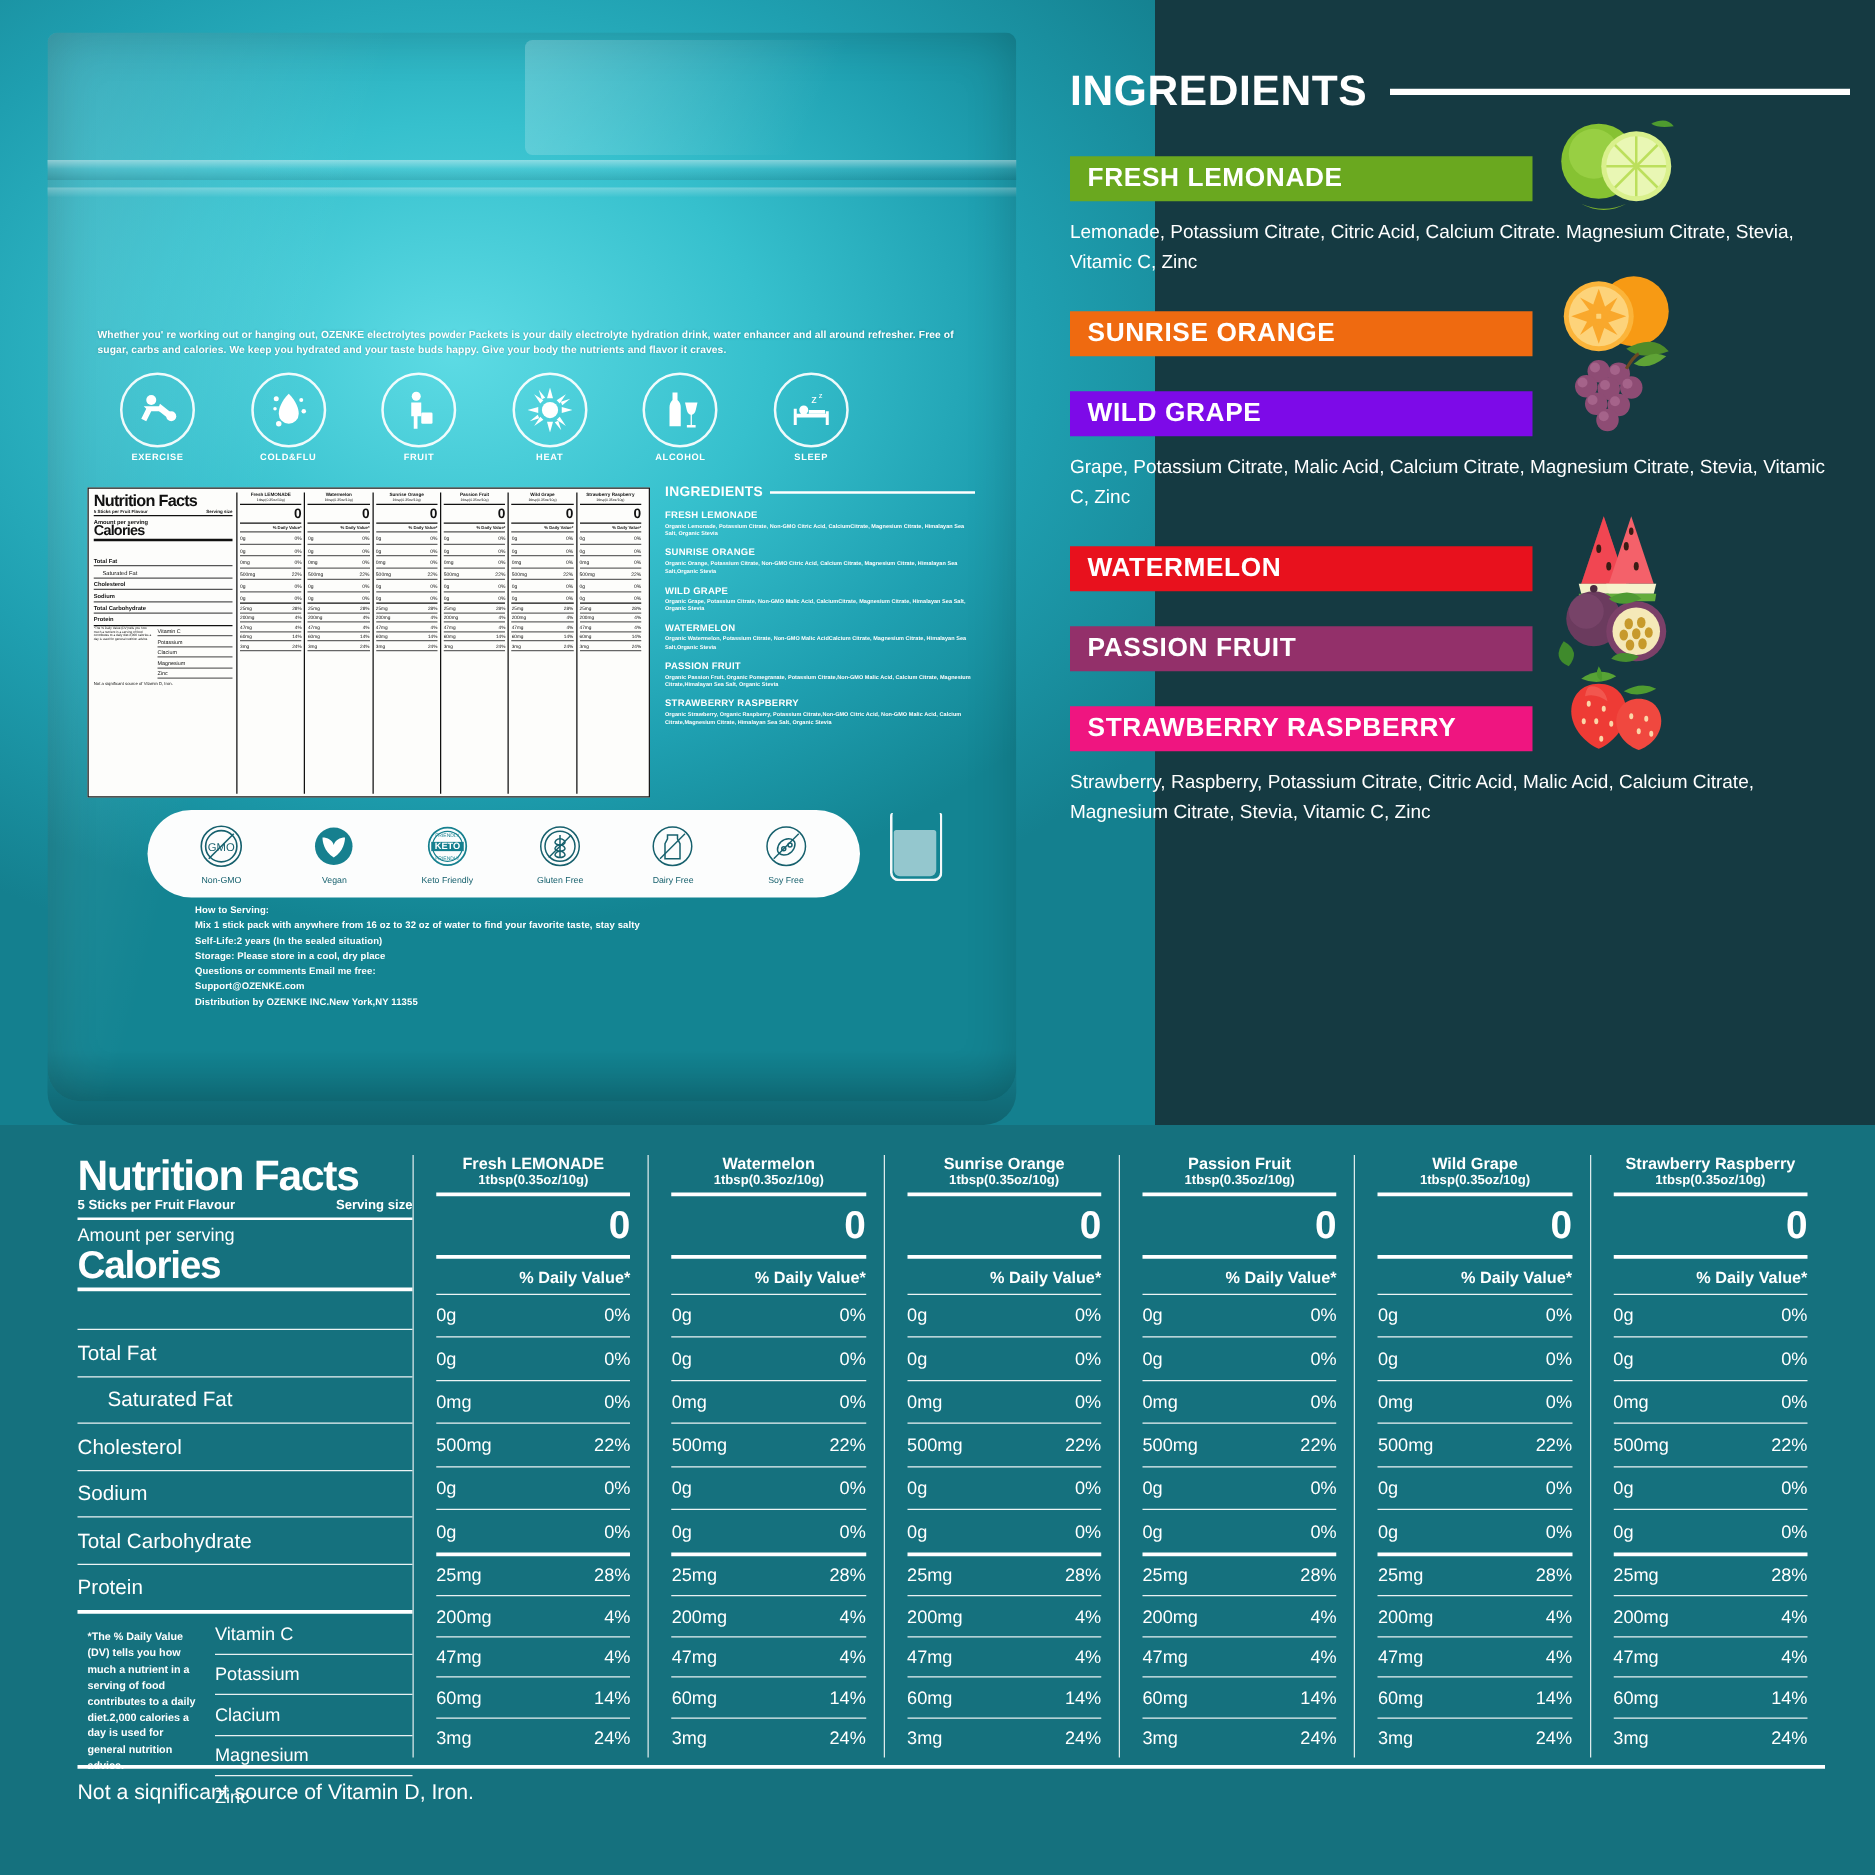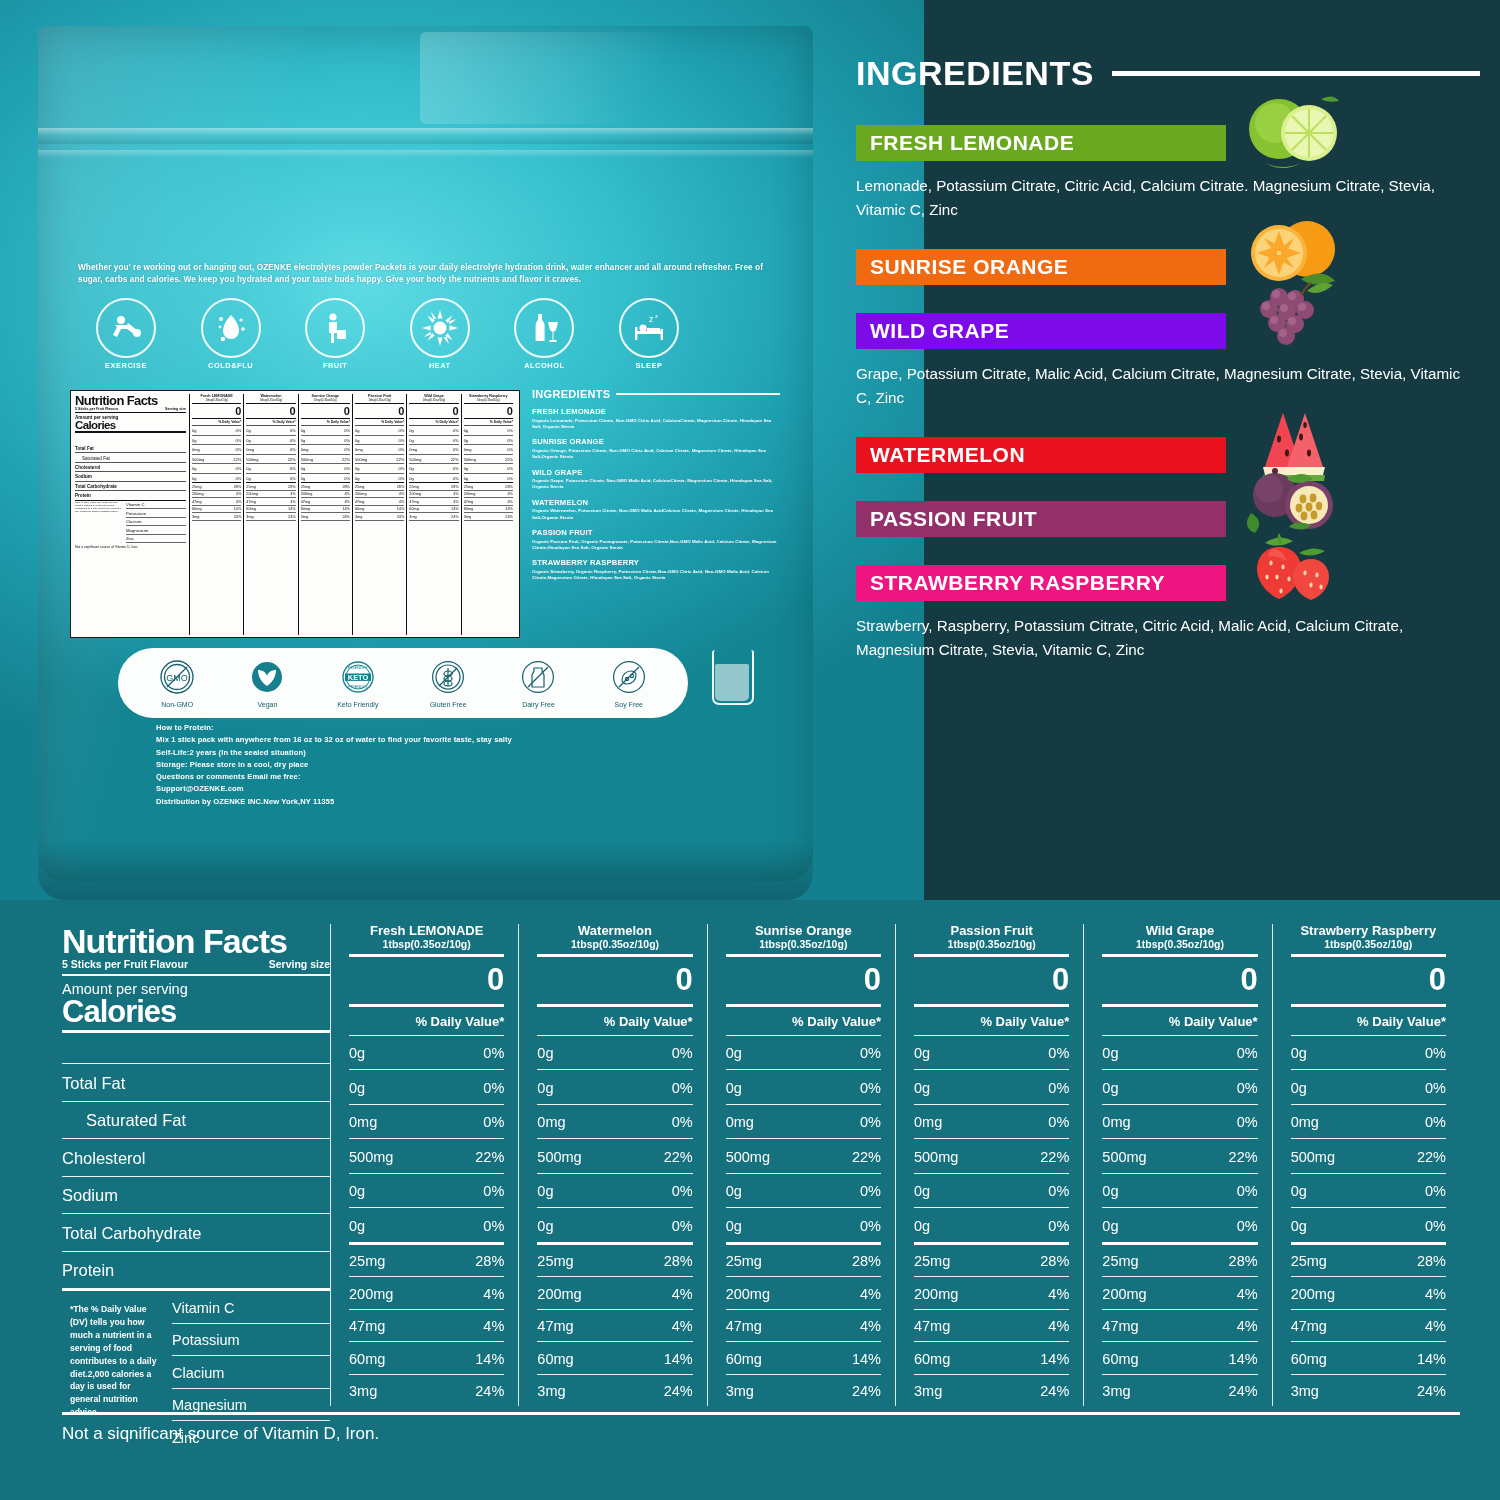--- a/index.html
+++ b/index.html
@@ -888,21 +888,21 @@
         <div class="cert-label">Soy Free</div>
       </div>
     </div>
 
     <div id="glass">
       <div id="glass-body"></div>
       <div id="glass-water"></div>
     </div>
 
     <div id="howto">
-        <div>How to Protein:</div>
+        <div>How to Serving:</div>
         <div>Mix 1 stick pack with anywhere from 16 oz to 32 oz of water to find your favorite taste, stay salty</div>
         <div>Self-Life:2 years (In the sealed situation)</div>
         <div>Storage: Please store in a cool, dry place</div>
         <div>Questions or comments Email me free:</div>
         <div>Support@OZENKE.com</div>
         <div>Distribution by OZENKE INC.New York,NY  11355</div>
       </div>
   </div>
 
   <div id="ing-panel">

